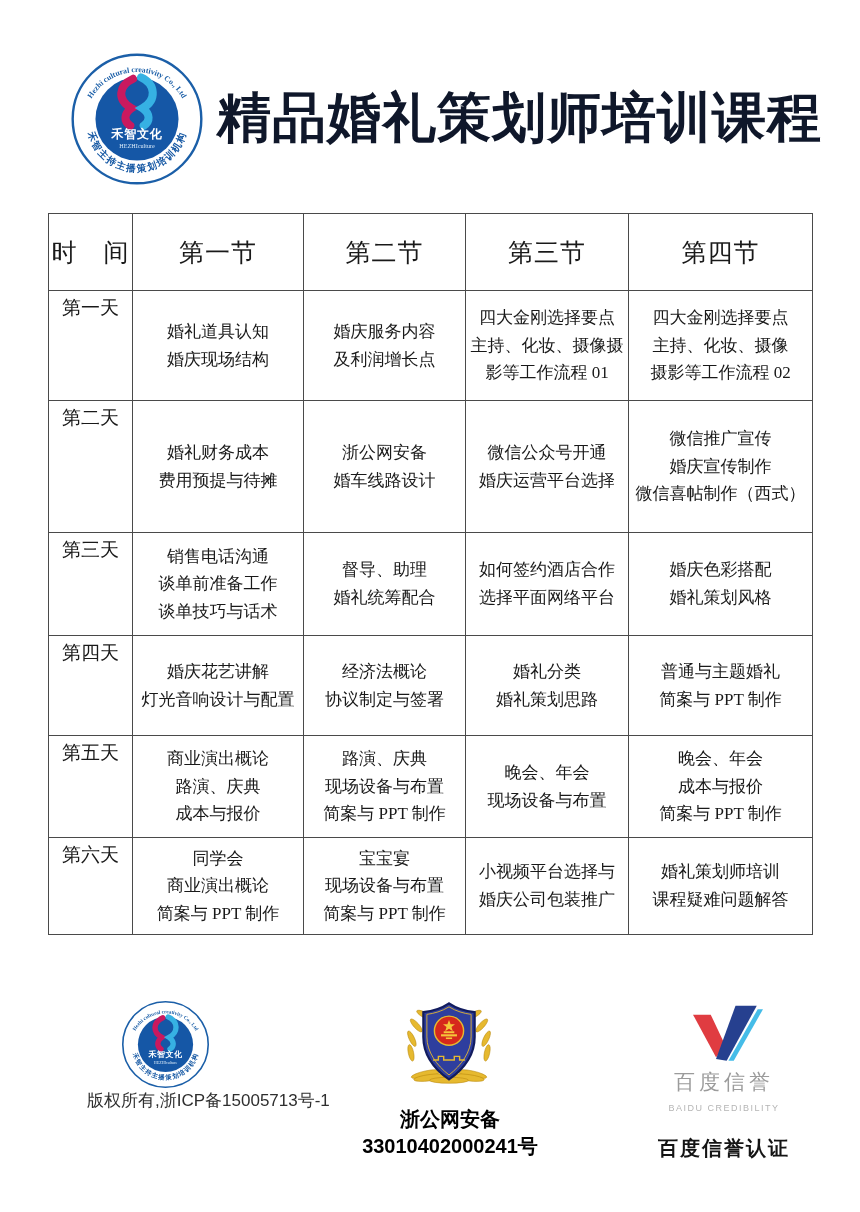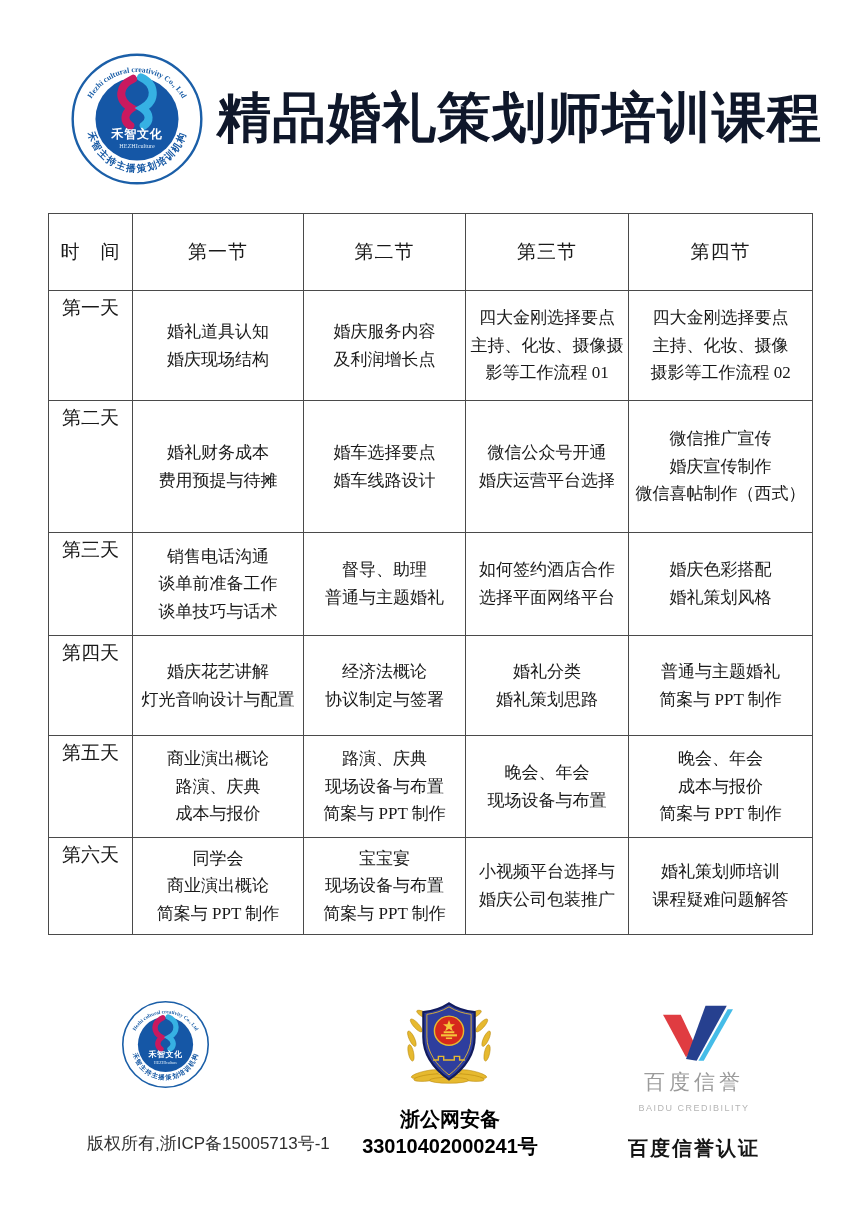--- a/index.html
+++ b/index.html
@@ -18,37 +18,37 @@
   .footer-logo { position: absolute; left: 121px; top: 1000px; width: 89px; height: 89px; }
   .page-title {
     position: absolute; left: 198px; top: 82px; width: 624px;
     text-align: right; font-size: 54px; font-weight: 900;
     letter-spacing: 1px; color: #0f172a; white-space: nowrap;
   }
 
   
   .course-table { position: absolute; left: 48px; top: 213px; border-collapse: collapse; table-layout: fixed; width: 764px; }
   .course-table td { border: 1px solid #4a4a4a; text-align: center; color: #191919; }
-  .course-table td.head { vertical-align: middle; font-size: 19px; letter-spacing: 1px; }
+  .course-table td.head { vertical-align: middle; font-size: 25px; letter-spacing: 1px; }
   .course-table td.day { vertical-align: top; padding-top: 4px; font-size: 19px; }
   .course-table td.cell { vertical-align: middle; font-size: 17px; line-height: 1.62; white-space: pre-line; }
 
   
   .copyright {
-    position: absolute; left: 87px; top: 1132px; width: 280px;
+    position: absolute; left: 87px; top: 1089px; width: 280px;
     font-family: "Liberation Sans", "DejaVu Sans", sans-serif;
     font-size: 17px; color: #2e2e2e;
   }
   .police-badge { position: absolute; left: 385px; top: 998px; width: 128px; height: 92px; }
   .police-record {
     position: absolute; left: 320px; top: 1088px; width: 260px; text-align: center;
     font-family: "Liberation Sans", "DejaVu Sans", sans-serif;
     font-size: 20px; font-weight: bold; color: #000; margin-top: 18px;
   }
-  .baidu-block { position: absolute; left: 616px; top: 1004px; width: 156px; text-align: center; }
+  .baidu-block { position: absolute; left: 646px; top: 1004px; width: 156px; text-align: center; }
   .baidu-logo { width: 82px; height: 62px; display: block; margin: 0 auto; }
   .baidu-cn {
     font-family: "Liberation Sans", "DejaVu Sans", sans-serif;
     font-size: 21px; color: #9b9b9b; letter-spacing: 4px; margin-top: 2px;
   }
   .baidu-en {
     font-family: "Liberation Sans", "DejaVu Sans", sans-serif;
     font-size: 9px; color: #b5b5b5; letter-spacing: 1.5px; margin-top: 7px;
   }
   .baidu-cert {
@@ -110,35 +110,35 @@
 主持、化妆、摄像摄
 影等工作流程 01</td>
       <td class="cell">四大金刚选择要点
 主持、化妆、摄像
 摄影等工作流程 02</td>
     </tr>
     <tr style="height:132px">
       <td class="day">第二天</td>
       <td class="cell">婚礼财务成本
 费用预提与待摊</td>
-      <td class="cell">婚车选择要点
+      <td class="cell">浙公网安备
 婚车线路设计</td>
       <td class="cell">微信公众号开通
 婚庆运营平台选择</td>
       <td class="cell">微信推广宣传
 婚庆宣传制作
 微信喜帖制作（西式）</td>
     </tr>
     <tr style="height:103px">
       <td class="day">第三天</td>
       <td class="cell">销售电话沟通
 谈单前准备工作
 谈单技巧与话术</td>
       <td class="cell">督导、助理
-普通与主题婚礼</td>
+婚礼统筹配合</td>
       <td class="cell">如何签约酒店合作
 选择平面网络平台</td>
       <td class="cell">婚庆色彩搭配
 婚礼策划风格</td>
     </tr>
     <tr style="height:100px">
       <td class="day">第四天</td>
       <td class="cell">婚庆花艺讲解
 灯光音响设计与配置</td>
       <td class="cell">经济法概论

